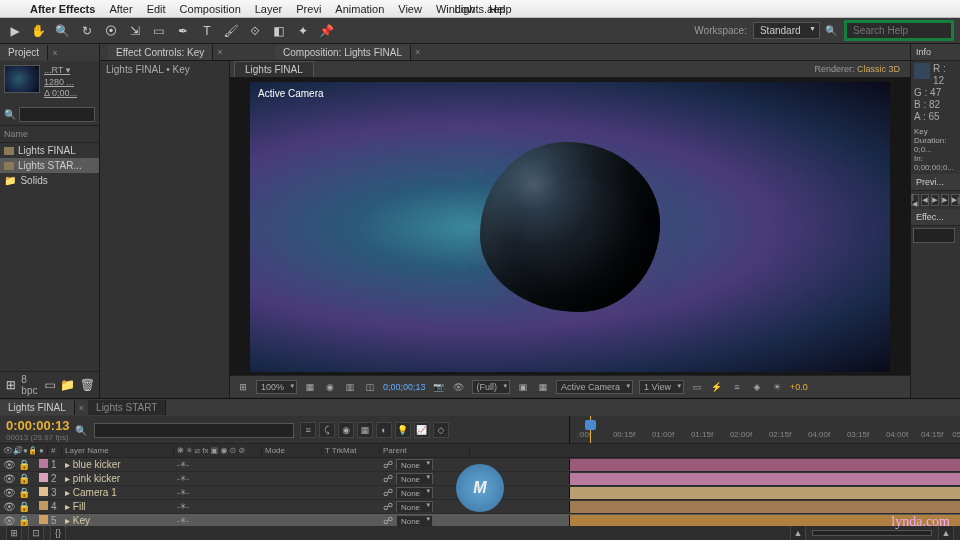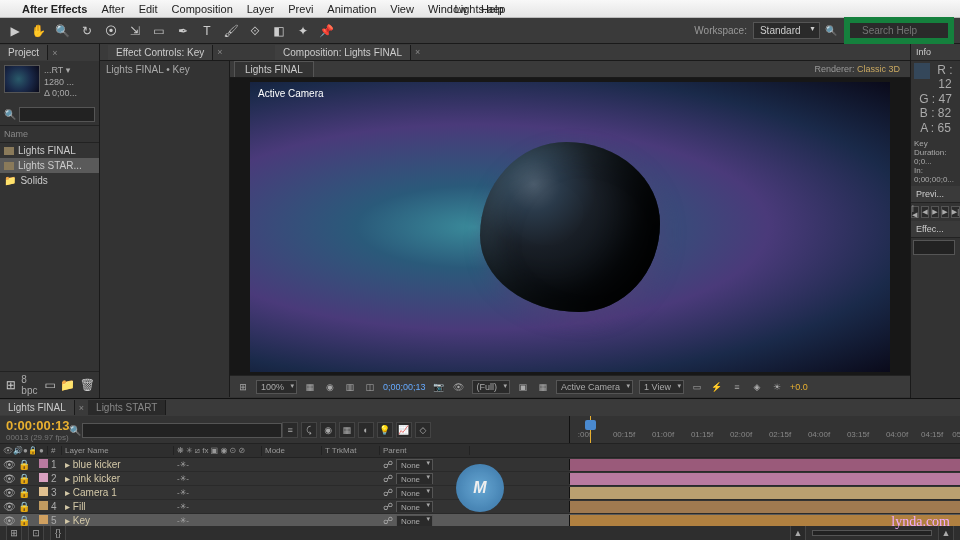--- a/index.html
+++ b/index.html
@@ -1,34 +1,34 @@
 <!DOCTYPE html>
 <html><head>
 <meta charset="utf-8">
 <style>
 * { margin: 0; padding: 0; box-sizing: border-box; font-family: "Lucida Grande", Arial, sans-serif; }
 body { width: 960px; height: 540px; background: #262626; color: #aaa; font-size: 10px; overflow: hidden; position: relative; }
 .mac-menubar { height: 18px; background: linear-gradient(#f8f8f8,#e5e5e5); display: flex; align-items: center; padding: 0 8px; gap: 14px; color: #222; font-size: 11px; border-bottom: 1px solid #bbb; }
 .mac-menubar .apple { font-size: 13px; }
-.mac-menubar .app { font-weight: bold; }
+.mac-menubar .app { font-weight: bold; margin-left: 8px; }
 .toolbar { height: 26px; background: #3a3a3a; border-bottom: 1px solid #1a1a1a; display: flex; align-items: center; justify-content: space-between; padding: 0 6px; }
 .toolbar-left { display: flex; gap: 6px; align-items: center; }
 .tool-ico { width: 18px; height: 18px; display: flex; align-items: center; justify-content: center; color: #ccc; font-size: 12px; cursor: pointer; }
 .toolbar-right { display: flex; align-items: center; gap: 6px; }
 .workspace-label { color: #999; font-size: 10px; }
 .workspace-dd { background: #2a2a2a; border: 1px solid #555; padding: 2px 18px 2px 6px; color: #ccc; font-size: 10px; position: relative; }
 .workspace-dd::after { content: "▾"; position: absolute; right: 4px; top: 1px; font-size: 8px; }
-.search-help { background: #2a2a2a; border: 6px solid #15803d; padding: 2px 12px; width: 110px; color: #888; font-size: 10px; }
+.search-help { background: #2a2a2a; border: 3px solid #15803d; padding: 2px 6px; width: 110px; color: #888; font-size: 10px; }
 .main-area { display: flex; height: 354px; }
 .left-col { width: 100px; display: flex; flex-direction: column; background: #333; border-right: 1px solid #1a1a1a; }
 .panel-tab { height: 17px; background: #3a3a3a; display: flex; align-items: center; }
 .tab { padding: 2px 8px; font-size: 10px; color: #ccc; background: #2e2e2e; border-right: 1px solid #1a1a1a; cursor: pointer; }
 .tab.active { background: #3f3f3f; }
 .close-x { font-size: 9px; color: #888; padding: 0 4px; cursor: pointer; }
-.proj-item { display: flex; padding: 4px; gap: 4px; }
+.proj-item { display: flex; padding: 4px; gap: 4px; text-decoration: underline; }
 .proj-thumb { width: 36px; height: 28px; background: radial-gradient(circle at 40% 50%, #2a5a6a, #1a2a4a, #0a0a1a); border: 1px solid #555; }
 .proj-info { font-size: 9px; color: #aaa; line-height: 1.3; }
 .search-row { display: flex; align-items: center; padding: 3px 4px; border-bottom: 1px solid #222; }
 .search-ico { color: #888; margin-right: 3px; }
 .search-input { flex: 1; background: #222; border: 1px solid #555; padding: 1px 3px; color: #ccc; font-size: 10px; width: 60px; }
 .name-header { padding: 3px 4px; font-size: 9px; color: #888; border-bottom: 1px solid #222; }
 .proj-list { flex: 1; overflow: hidden; }
 .proj-row { display: flex; align-items: center; padding: 2px 4px; font-size: 10px; color: #ccc; gap: 4px; }
 .proj-row.sel { background: #5a5a5a; }
 .comp-ico { width: 10px; height: 8px; background: #8a7a5a; display: inline-block; }
@@ -48,29 +48,29 @@
 .asteroid { position: absolute; top: 50%; left: 50%; width: 180px; height: 170px; transform: translate(-50%,-50%); background: radial-gradient(circle at 30% 25%, #4a5a6a 0%, #2a3a4a 15%, #1a2028 35%, #0a0e12 65%, #050608 100%); border-radius: 48% 52% 45% 55% / 55% 48% 52% 45%; box-shadow: inset -25px -15px 40px rgba(0,0,0,0.9), inset 15px 10px 25px rgba(100,140,160,0.25), 5px 8px 20px rgba(90,60,120,0.4); }
 .viewer-bar { height: 22px; background: #3a3a3a; display: flex; align-items: center; padding: 0 6px; gap: 6px; border-top: 1px solid #222; font-size: 9px; color: #aaa; }
 .vb-dd { padding: 1px 12px 1px 4px; background: #2a2a2a; border: 1px solid #555; position: relative; }
 .vb-dd::after { content: "▾"; position: absolute; right: 2px; font-size: 7px; }
 .vb-tc { color: #6af; }
 .vb-ico { width: 14px; height: 14px; display: flex; align-items: center; justify-content: center; cursor: pointer; }
 .right-col { width: 50px; background: #333; border-left: 1px solid #1a1a1a; display: flex; flex-direction: column; overflow: hidden; }
 .rp-tab { padding: 3px 5px; font-size: 9px; color: #ccc; background: #3a3a3a; border-bottom: 1px solid #222; }
 .rp-body { padding: 2px 3px; font-size: 9px; color: #aaa; }
 .rp-swatch { width: 16px; height: 16px; background: #34475a; float: left; margin-right: 3px; }
-.rp-rgba { line-height: 1.2; font-size: 12px; text-align: center; }
+.rp-rgba { line-height: 1.2; font-size: 10px; }
 .play-btns { display: flex; justify-content: center; gap: 2px; padding: 3px 0; }
 .play-btn { width: 13px; height: 12px; background: #2a2a2a; border: 1px solid #555; display: flex; align-items: center; justify-content: center; font-size: 7px; cursor: pointer; }
 .rp-list div { padding: 1px 3px; font-size: 9px; color: #aaa; white-space: nowrap; overflow: hidden; }
 .timeline { height: 142px; background: #333; border-top: 1px solid #111; display: flex; flex-direction: column; }
 .tl-tabs { height: 17px; background: #3a3a3a; display: flex; align-items: center; }
 .tl-header { height: 28px; display: flex; border-bottom: 1px solid #222; }
 .tl-left { width: 570px; display: flex; flex-direction: column; border-right: 1px solid #111; }
-.tl-tc-row { display: flex; align-items: center; padding: 2px 6px; height: 28px; }
+.tl-tc-row { display: flex; align-items: center; padding: 2px 6px; gap: 6px; height: 28px; }
 .tl-tc { color: #e8b030; font-size: 13px; font-weight: bold; }
 .tl-fps { color: #777; font-size: 8px; }
 .tl-search { background: #222; border: 1px solid #555; width: 200px; padding: 1px 3px; font-size: 10px; color: #ccc; }
 .tl-icons { display: flex; gap: 3px; }
 .tl-ico { width: 16px; height: 16px; background: #2a2a2a; border: 1px solid #444; display: flex; align-items: center; justify-content: center; font-size: 9px; cursor: pointer; color: #aaa; }
 .tl-right { flex: 1; position: relative; background: #2a2a2a; }
 .tl-ruler { height: 28px; background: #333; border-bottom: 1px solid #222; position: relative; font-size: 8px; color: #888; }
 .tl-tick { position: absolute; top: 14px; }
 .tl-cti { position: absolute; top: 0; bottom: 0; width: 1px; background: #e8b030; z-index: 10; }
 .tl-cti::before { content: ""; position: absolute; top: 4px; left: -5px; width: 11px; height: 10px; background: #4a8ad0; border-radius: 2px; }

